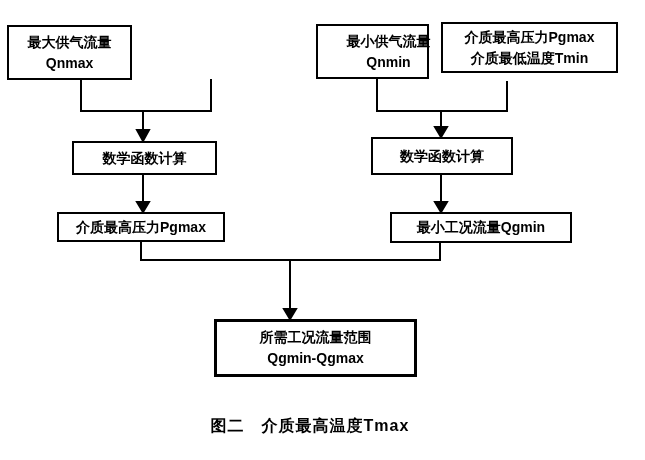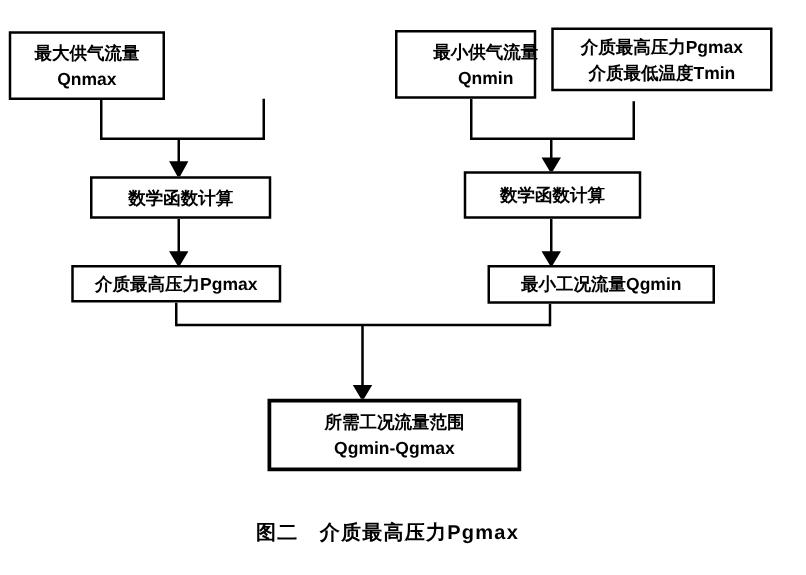--- a/index.html
+++ b/index.html
@@ -121,15 +121,15 @@
 
   <div class="fc-box box-qgmin">
     <span class="ln">最小工况流量Qgmin</span>
   </div>
 
   <div class="fc-box box-result">
     <span class="ln">所需工况流量范围</span>
     <span class="ln">Qgmin-Qgmax</span>
   </div>
 
-  <div class="caption">图二　介质最高压力Pgmax</div>
+  <div class="caption">图二　介质最高温度Tmax</div>
 
 </div>
 
 </body></html>

